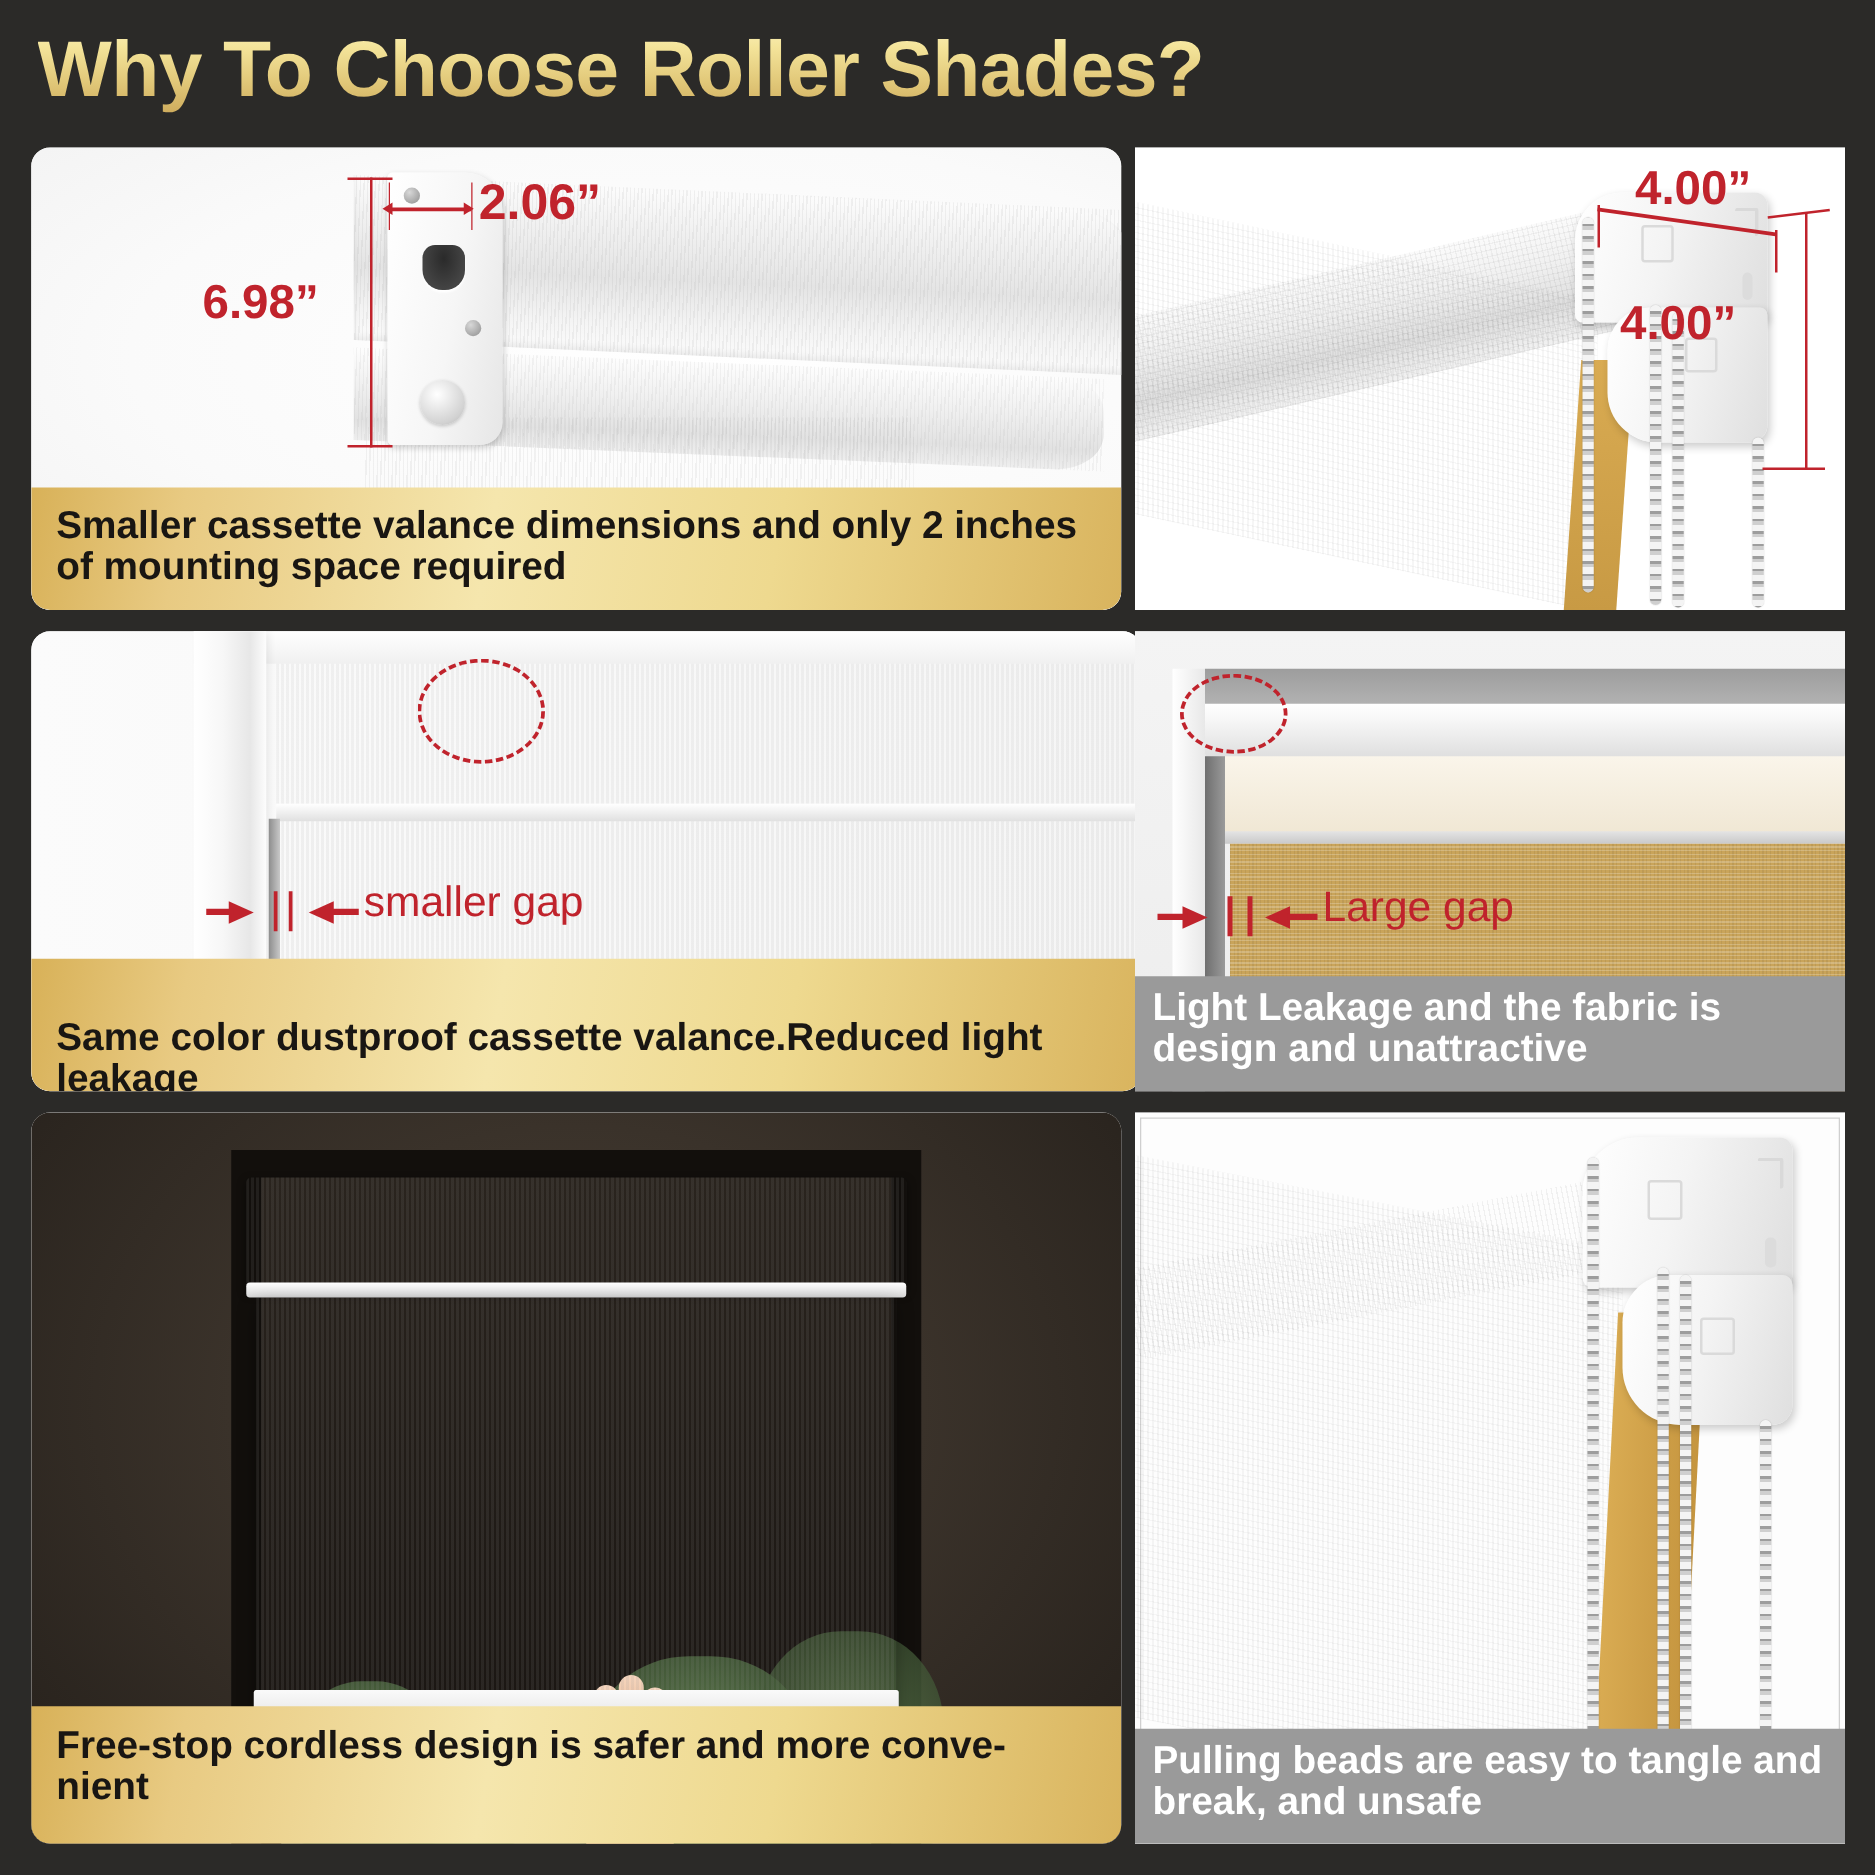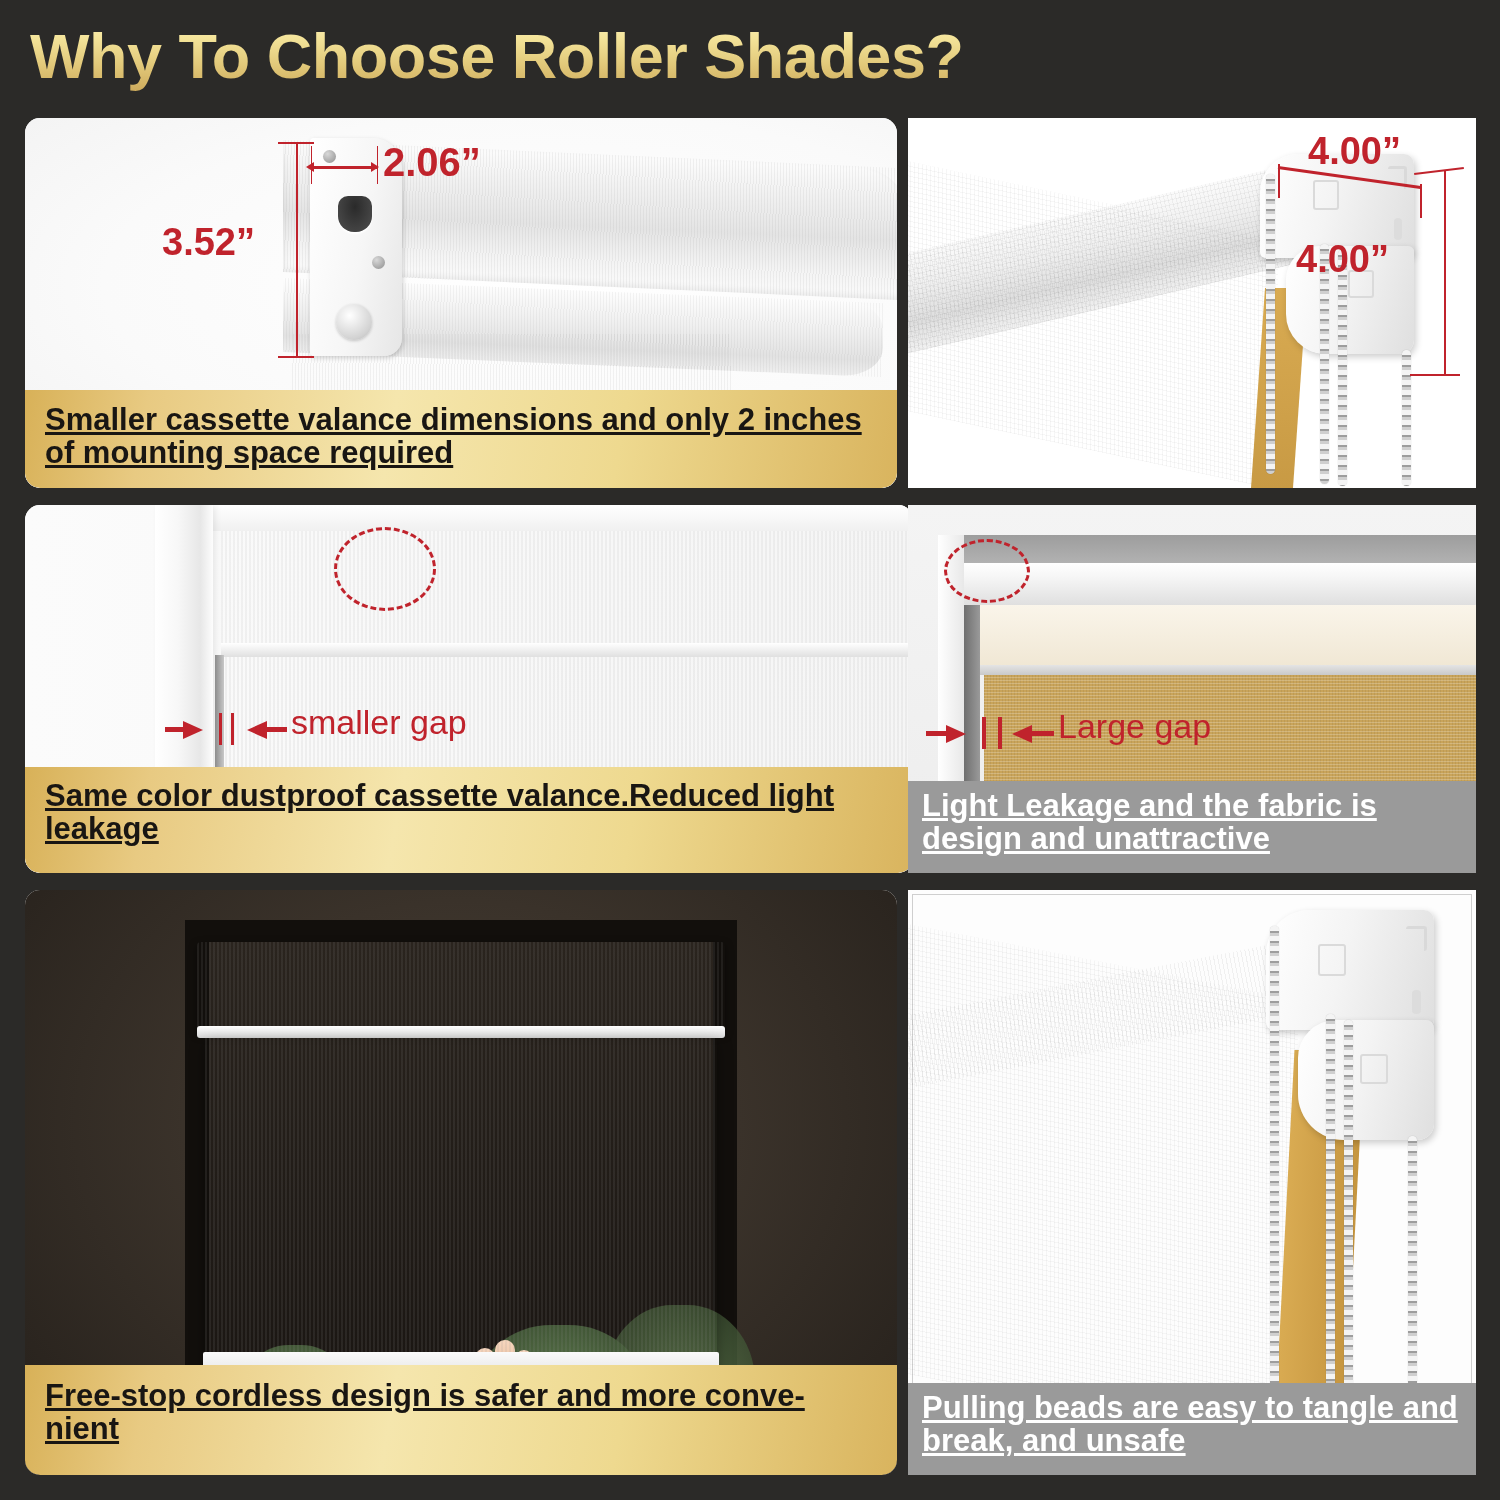--- a/index.html
+++ b/index.html
@@ -28,21 +28,21 @@
   .shot{position:absolute;left:0;top:0;right:0;bottom:0;overflow:hidden;}
 
   
   .cap{position:absolute;left:0;right:0;bottom:0;box-sizing:border-box;}
   .cap-good{
     background:linear-gradient(100deg,#d8b158 0%,#e8ca82 14%,#f5e6ad 42%,#eed98f 68%,#d9b45e 100%);
     color:#191613;
     border-bottom-left-radius:15px;border-bottom-right-radius:15px;
   }
   .cap-bad{background:#9a9a9a;color:#ffffff;}
-  .cap p{margin:0;font-weight:bold;line-height:1.07;text-decoration:underline;}
+  .cap p{margin:0;font-weight:bold;line-height:1.07;}
 
   
   .red{position:absolute;color:#c0232c;font-weight:bold;white-space:nowrap;}
   .rline{position:absolute;background:#c0232c;}
   .rarrow{position:absolute;width:0;height:0;}
 
   
   #p1 .bg{position:absolute;inset:0;background:
      radial-gradient(ellipse at 60% 45%,#ffffff 0%,#fafafa 60%,#f2f2f2 100%);}
   .cassette-top{
@@ -221,21 +221,21 @@
       <div class="rline" style="left:286px;top:28px;width:1px;height:38px;"></div>
       <div class="rline" style="left:352px;top:28px;width:1px;height:38px;"></div>
       <div class="rline" style="left:286px;top:48px;width:66px;height:3px;"></div>
       <div class="rarrow" style="left:281px;top:44px;border-top:5px solid transparent;border-bottom:5px solid transparent;border-right:8px solid #c0232c;"></div>
       <div class="rarrow" style="left:346px;top:44px;border-top:5px solid transparent;border-bottom:5px solid transparent;border-left:8px solid #c0232c;"></div>
       <div class="red" style="left:358px;top:22px;font-size:40px;">2.06”</div>
 
       <div class="rline" style="left:271px;top:24px;width:2px;height:216px;"></div>
       <div class="rline" style="left:253px;top:24px;width:36px;height:2px;"></div>
       <div class="rline" style="left:253px;top:238px;width:36px;height:2px;"></div>
-      <div class="red" style="left:137px;top:103px;font-size:38px;">3.52”</div>
+      <div class="red" style="left:137px;top:103px;font-size:38px;">6.98”</div>
     </div>
 
     <div class="cap cap-good" style="height:98px;padding:13px 20px 0 20px;">
       <p style="font-size:31px;">Smaller cassette valance dimensions and only 2 inches of mounting space required</p>
     </div>
   </div>
 
   <div class="panel bad" id="p2" style="left:908px;top:118px;width:568px;height:370px;">
     <div class="shot">
       <div style="position:absolute;inset:0;background:#ffffff;"></div>
@@ -286,21 +286,21 @@
       <div class="rline" style="left:194px;top:208px;width:3px;height:32px;"></div>
       <div class="rline" style="left:206px;top:208px;width:3px;height:32px;"></div>
       <div class="rarrow" style="left:158px;top:216px;border-top:9px solid transparent;border-bottom:9px solid transparent;border-left:20px solid #c0232c;"></div>
       <div class="rline" style="left:140px;top:222px;width:22px;height:5px;"></div>
       <div class="rarrow" style="left:222px;top:216px;border-top:9px solid transparent;border-bottom:9px solid transparent;border-right:20px solid #c0232c;"></div>
       <div class="rline" style="left:240px;top:222px;width:22px;height:5px;"></div>
       <div class="red" style="left:266px;top:198px;font-size:34px;font-weight:normal;">smaller gap</div>
     </div>
 
     <div class="cap cap-good" style="height:106px;padding:12px 20px 0 20px;">
-      <p style="font-size:31px;">Same color dustproof cassette valance.Reduced light leakage</p>
+      <p style="font-size:31px;margin-top:34px;">Same color dustproof cassette valance.Reduced light leakage</p>
     </div>
   </div>
 
   <div class="panel bad" id="p4" style="left:908px;top:505px;width:568px;height:368px;">
     <div class="shot">
       <div class="wall"></div>
       <div class="darkband"></div>
       <div class="tube"></div>
       <div class="cream"></div>
       <div class="bar"></div>

